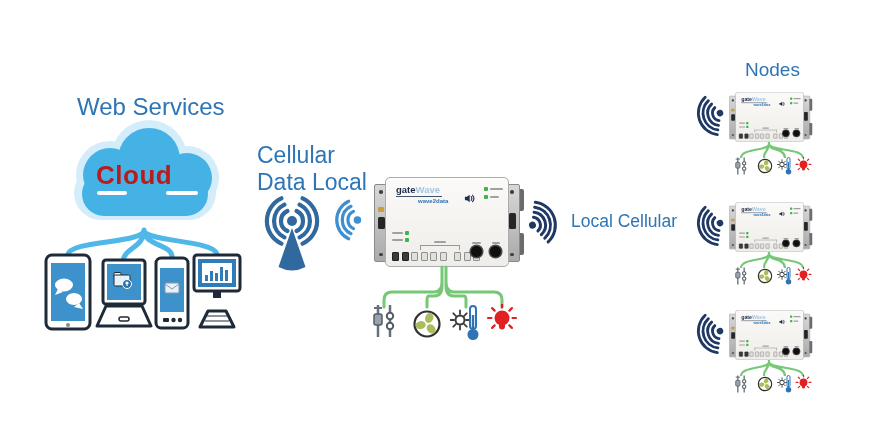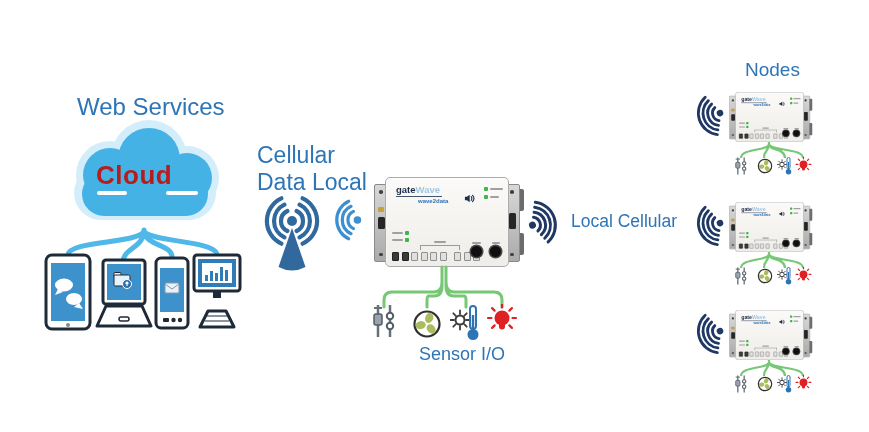--- a/index.html
+++ b/index.html
@@ -300,21 +300,20 @@
     </svg>
   <svg class="abs" style="left:412px;top:309px;width:30px;height:30px" viewBox="0 0 30 30">
       <use href="#sym-fan"></use>
     </svg>
   <svg class="abs" style="left:450px;top:303px;width:32px;height:38px" viewBox="0 0 32 38">
       <use href="#sym-thermo"></use>
     </svg>
   <svg class="abs" style="left:486px;top:304px;width:32px;height:36px" viewBox="0 0 32 36">
       <use href="#sym-bulb"></use>
     </svg>
-  <div class="lbl lbl-sensorio">Sensor I/O</div>
 
   <svg class="abs tilt" style="left:524px;top:199px;width:36px;height:46px;color:#1F3864" viewBox="0 0 36 46">
       <use href="#sym-wifi4l"></use>
     </svg>
   <div class="lbl lbl-localwireless">Local Cellular</div>
 
   <div class="lbl lbl-nodes">Nodes</div>
 
   <svg class="abs tilt" style="left:694px;top:94px;width:34px;height:44px;color:#1F3864" viewBox="0 0 36 46">
       <use href="#sym-wifi4"></use>

